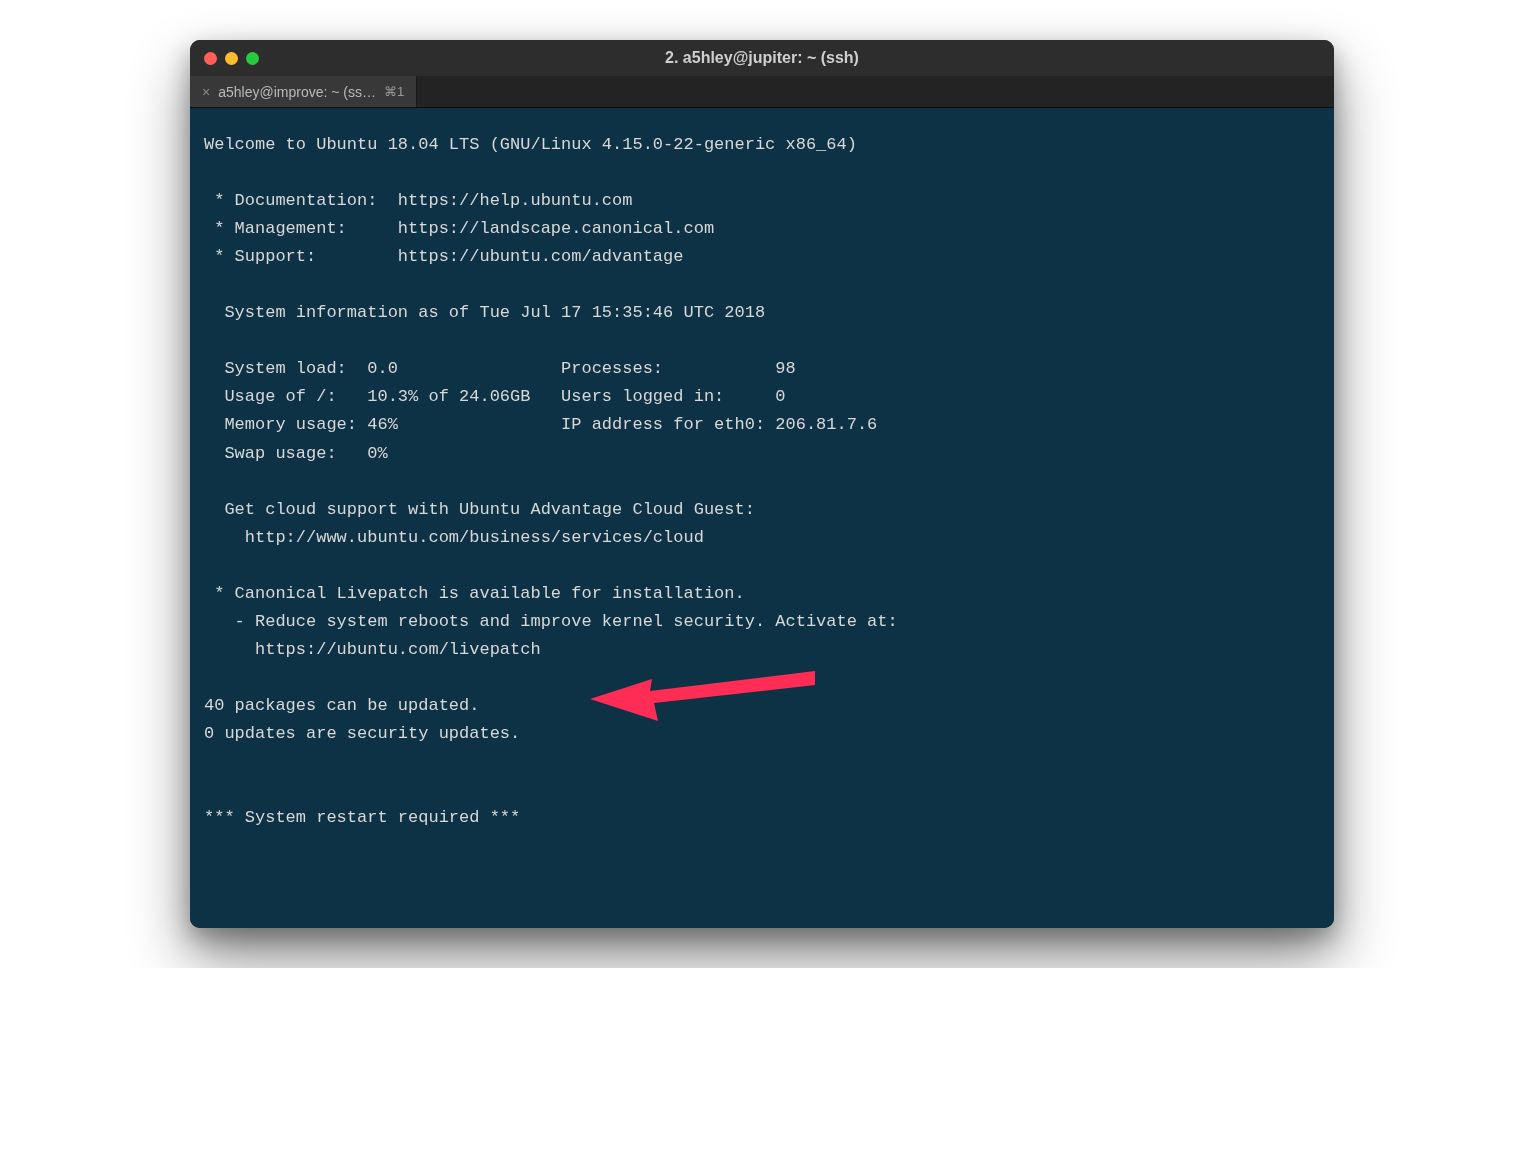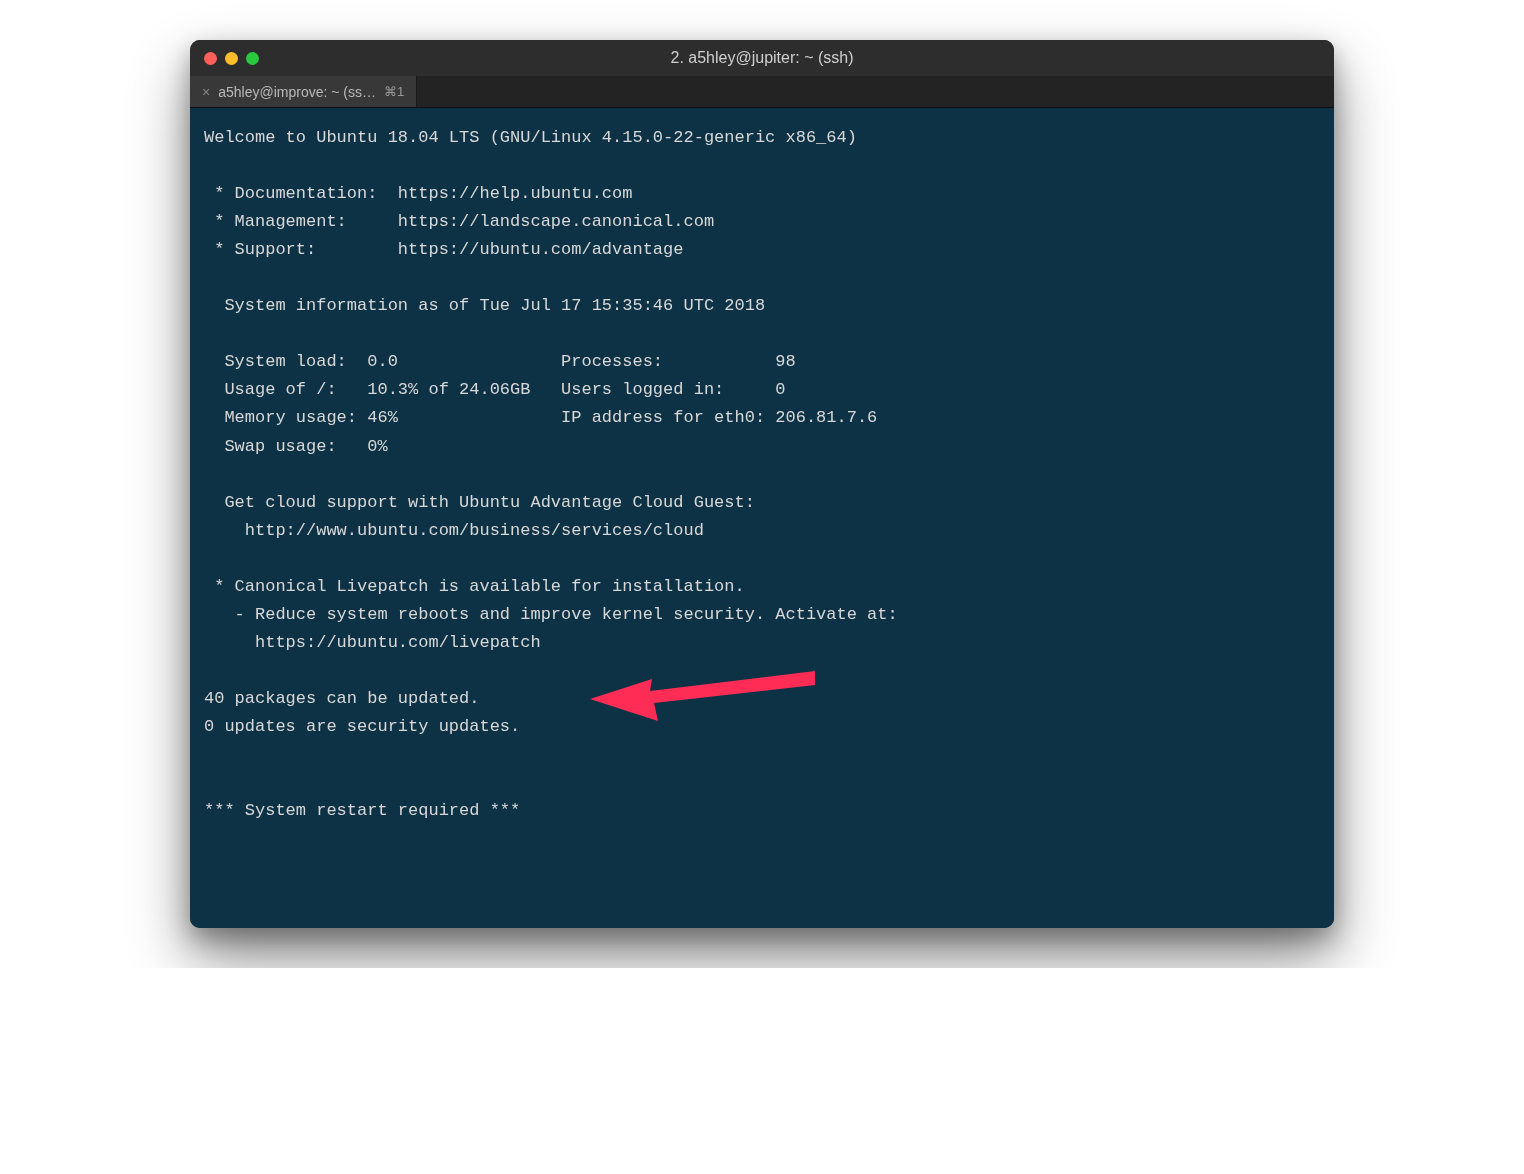--- a/index.html
+++ b/index.html
@@ -23,20 +23,21 @@
       box-shadow: 0 30px 60px rgba(0,0,0,0.45), 0 10px 25px rgba(0,0,0,0.3);
       position: relative;
     }
     .titlebar {
       background: #2d2d2d;
       height: 36px;
       display: flex;
       align-items: center;
       padding: 0 14px;
       position: relative;
+      font-weight: bold;
     }
     .traffic-lights {
       display: flex;
       gap: 8px;
     }
     .traffic-light {
       width: 13px;
       height: 13px;
       border-radius: 50%;
     }
@@ -83,21 +84,21 @@
       text-overflow: ellipsis;
       flex: 1;
     }
     .tab-shortcut {
       color: #9a9a9a;
       font-size: 13px;
     }
     .terminal {
       background: #0e3245;
       color: #d8d8d8;
-      padding: 16px 14px 60px 14px;
+      padding: 23px 14px 60px 14px;
       font-size: 17px;
       line-height: 1.65;
       white-space: pre;
       min-height: 820px;
       position: relative;
       font-family: "SF Mono", Monaco, Menlo, Consolas, "Courier New", monospace;
     }
     .arrow-annotation {
       position: absolute;
       left: 400px;

